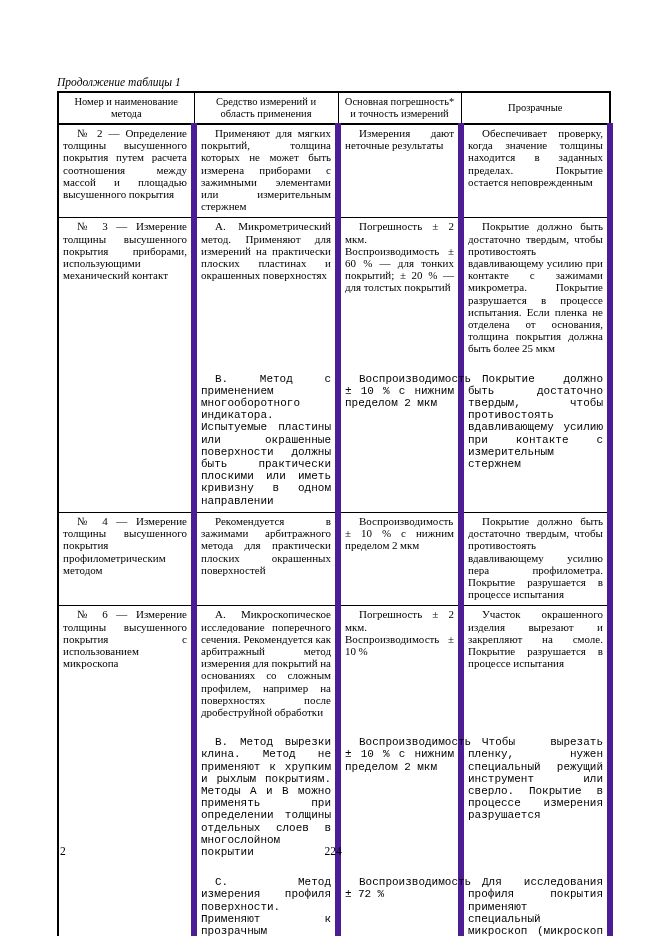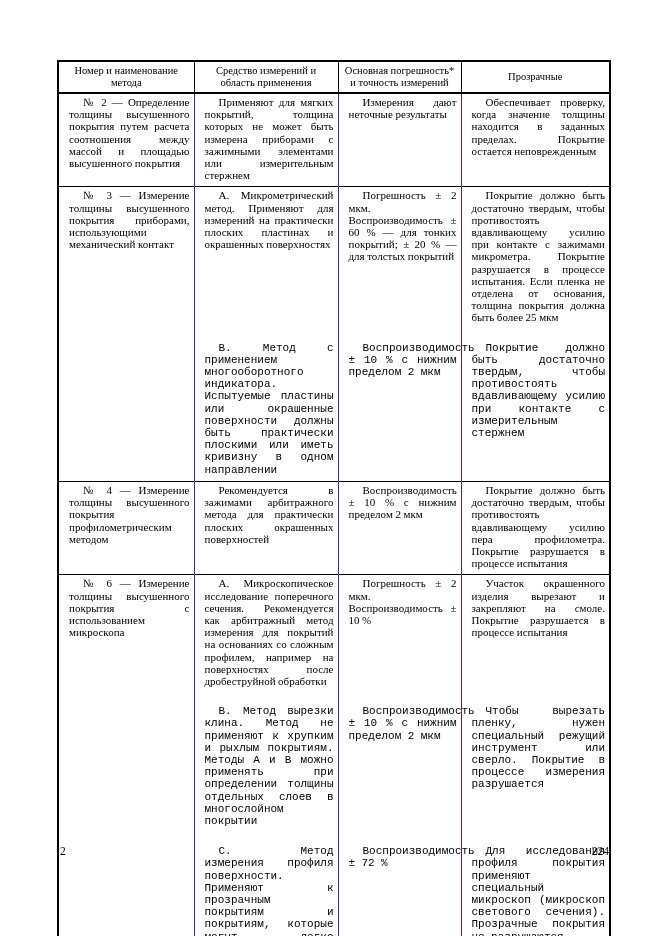--- a/index.html
+++ b/index.html
@@ -42,45 +42,46 @@
     padding: 3px 4px;
     border: 1px solid #000;
     border-top: 2px solid #000;
     border-bottom: 2px solid #000;
   }
   table.std td {
     font-size: 11px;
     line-height: 12.2px;
     text-align: justify;
     vertical-align: top;
-    padding: 2px 4px 5px 10px;
+    padding: 2px 4px 5px 4px;
     border-left: 1px solid #000;
-    border-right: 1px solid #4c1d95;
+    border-right: 6px solid #4c1d95;
     hyphens: auto;
     word-spacing: -0.2px;
   }
   table.std td p { margin: 0; text-indent: 14px; }
   tr.group-start td { border-top: 1px solid #000; }
   tr.sub td { padding-top: 13px; font-family: Liberation Mono, monospace; }
   .footer {
     position: absolute;
     top: 845px;
     left: 57px;
     width: 552px;
     font-size: 11.5px;
   }
   .footer .page-num { position: absolute; left: 3px; top: 0; }
-  .footer .sheet-num { display: block; text-align: right; }
+  .footer .sheet-num { display: block; text-align: center; }
 </style>
 </head>
 <body>
 
 <div class="page">
 
 
+  <p class="table-caption">Продолжение таблицы 1</p>
 
   <table class="std">
     <colgroup>
       <col style="width:136px">
       <col style="width:144px">
       <col style="width:123px">
       <col style="width:149px">
     </colgroup>
     <thead>
       <tr>

